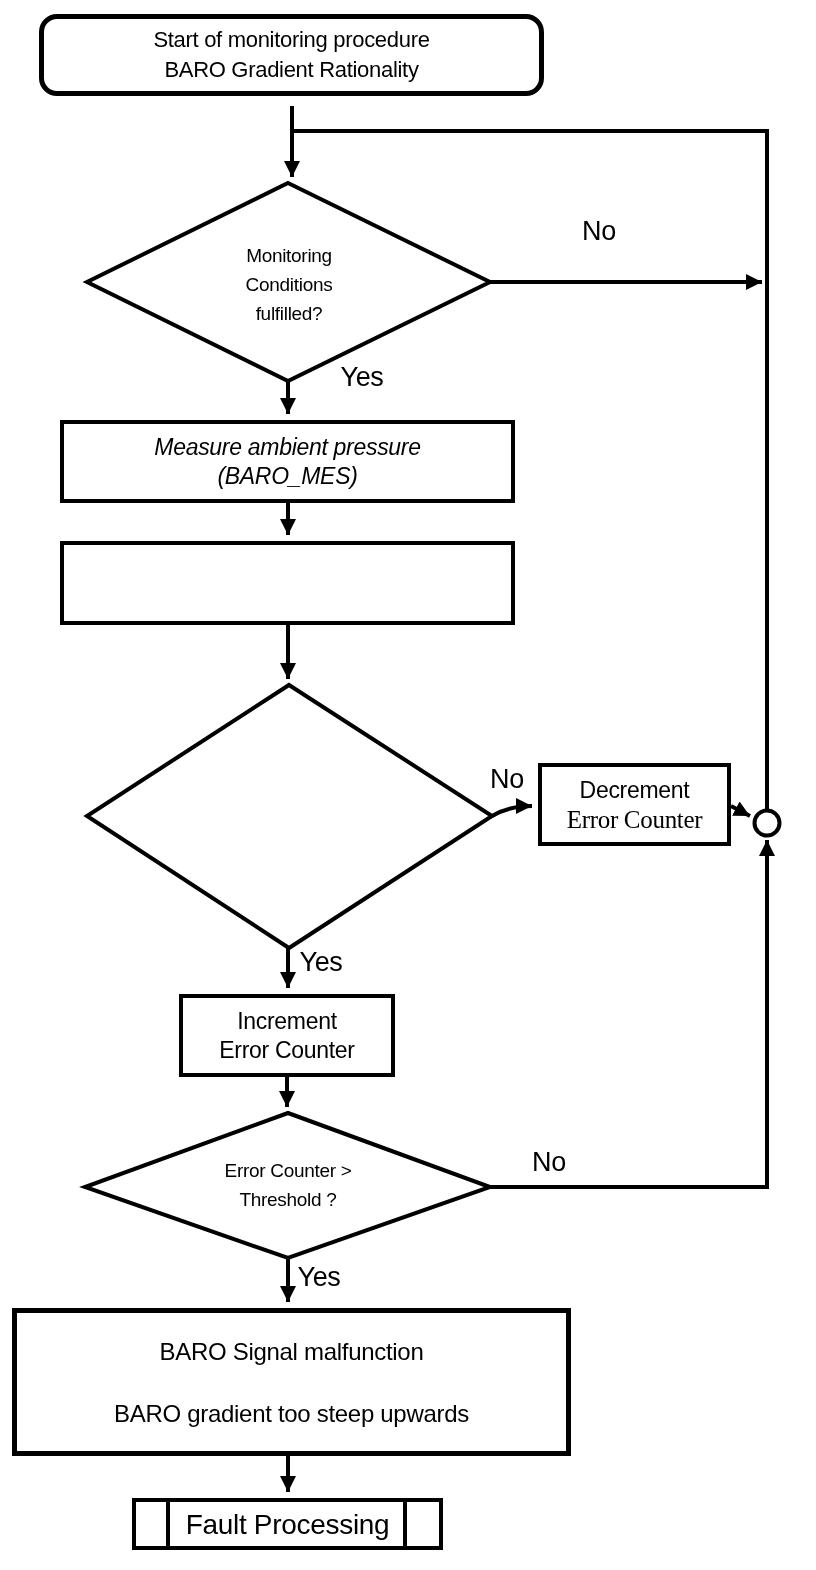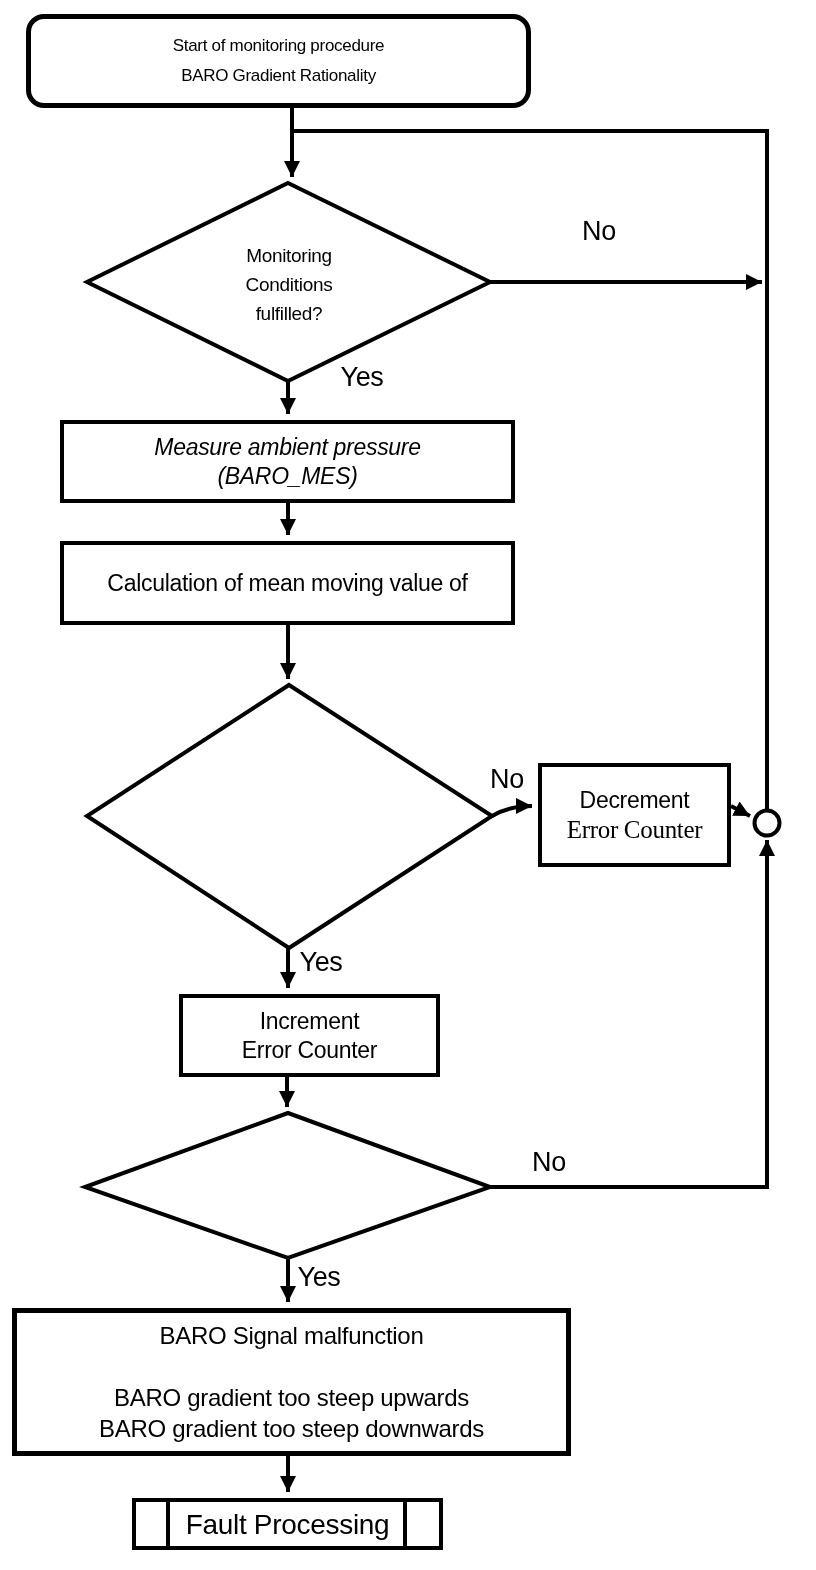--- a/index.html
+++ b/index.html
@@ -97,57 +97,59 @@
 
     <path d="M288,1450 V1492" fill="none" stroke="#000000" stroke-width="4" marker-end="url(#arrow)"></path>
 
     <polygon points="288,183 490,282 288,381 87,282" fill="#ffffff" stroke="#000000" stroke-width="4"></polygon>
     <polygon points="289,685 492,816 289,948 87,816" fill="#ffffff" stroke="#000000" stroke-width="4"></polygon>
     <polygon points="288,1113 490,1187 288,1258 85,1187" fill="#ffffff" stroke="#000000" stroke-width="4"></polygon>
 
     <circle cx="767" cy="823" r="12.5" fill="#ffffff" stroke="#000000" stroke-width="4"></circle>
   </svg>
 
-  <div class="node thick rounded start-lines" style="left:26px; top:14px; width:505px; height:94px; font-size:17px; line-height:30px;">
+  <div class="node thick rounded start-lines" style="left:39px; top:14px; width:505px; height:82px; font-size:22px; line-height:30px;">
     <span class="line">Start of monitoring procedure</span>
     <span class="line">BARO Gradient Rationality</span>
   </div>
 
   <div class="dtext" style="left:289px; top:284px;">
     <div>Monitoring</div>
     <div>Conditions</div>
     <div>fulfilled?</div>
   </div>
 
   <div class="node proc-lines" style="left:60px; top:420px; width:455px; height:83px;font-style:italic;">
     <span class="line">Measure ambient pressure</span>
     <span class="line">(BARO_MES)</span>
   </div>
 
   <div class="node proc-lines" style="left:60px; top:541px; width:455px; height:84px;">
-    <span class="line">Calculation of mean moving value of</span>
   </div>
 
 
-  <div class="node proc-lines" style="left:538px; top:763px; width:193px; height:104px; line-height:30px;">
+  <div class="node proc-lines" style="left:538px; top:763px; width:193px; height:83px; line-height:30px;">
     <span class="line">Decrement</span>
     <span class="line serif-line">Error Counter</span>
   </div>
 
-  <div class="node proc-lines" style="left:179px; top:994px; width:261px; height:83px;">
+  <div class="node proc-lines" style="left:179px; top:994px; width:216px; height:83px;">
     <span class="line">Increment</span>
     <span class="line">Error Counter</span>
   </div>
 
+  <div class="dtext" style="left:288px; top:1185px;">
+    <div>Error Counter &gt;</div>
+    <div>Threshold ?</div>
+  </div>
 
   <div class="node thick big-lines" style="left:12px; top:1308px; width:559px; height:148px; font-size:24px;">
     <div class="line">BARO Signal malfunction</div>
     <div class="line"></div>
     <div class="line">BARO gradient too steep upwards</div>
-    <div class="line">BARO gradient too steep downwards</div>
   </div>
 
   <div class="node" style="left:132px; top:1498px; width:311px; height:52px; font-size:28px;">
     <div class="fault-bar" style="left:30px;"></div>
     <div class="fault-bar" style="right:32px;"></div>
     <span>Fault Processing</span>
   </div>
 
   <div class="edge-label" style="left:599px; top:231px;">No</div>
   <div class="edge-label" style="left:362px; top:377px;">Yes</div>

